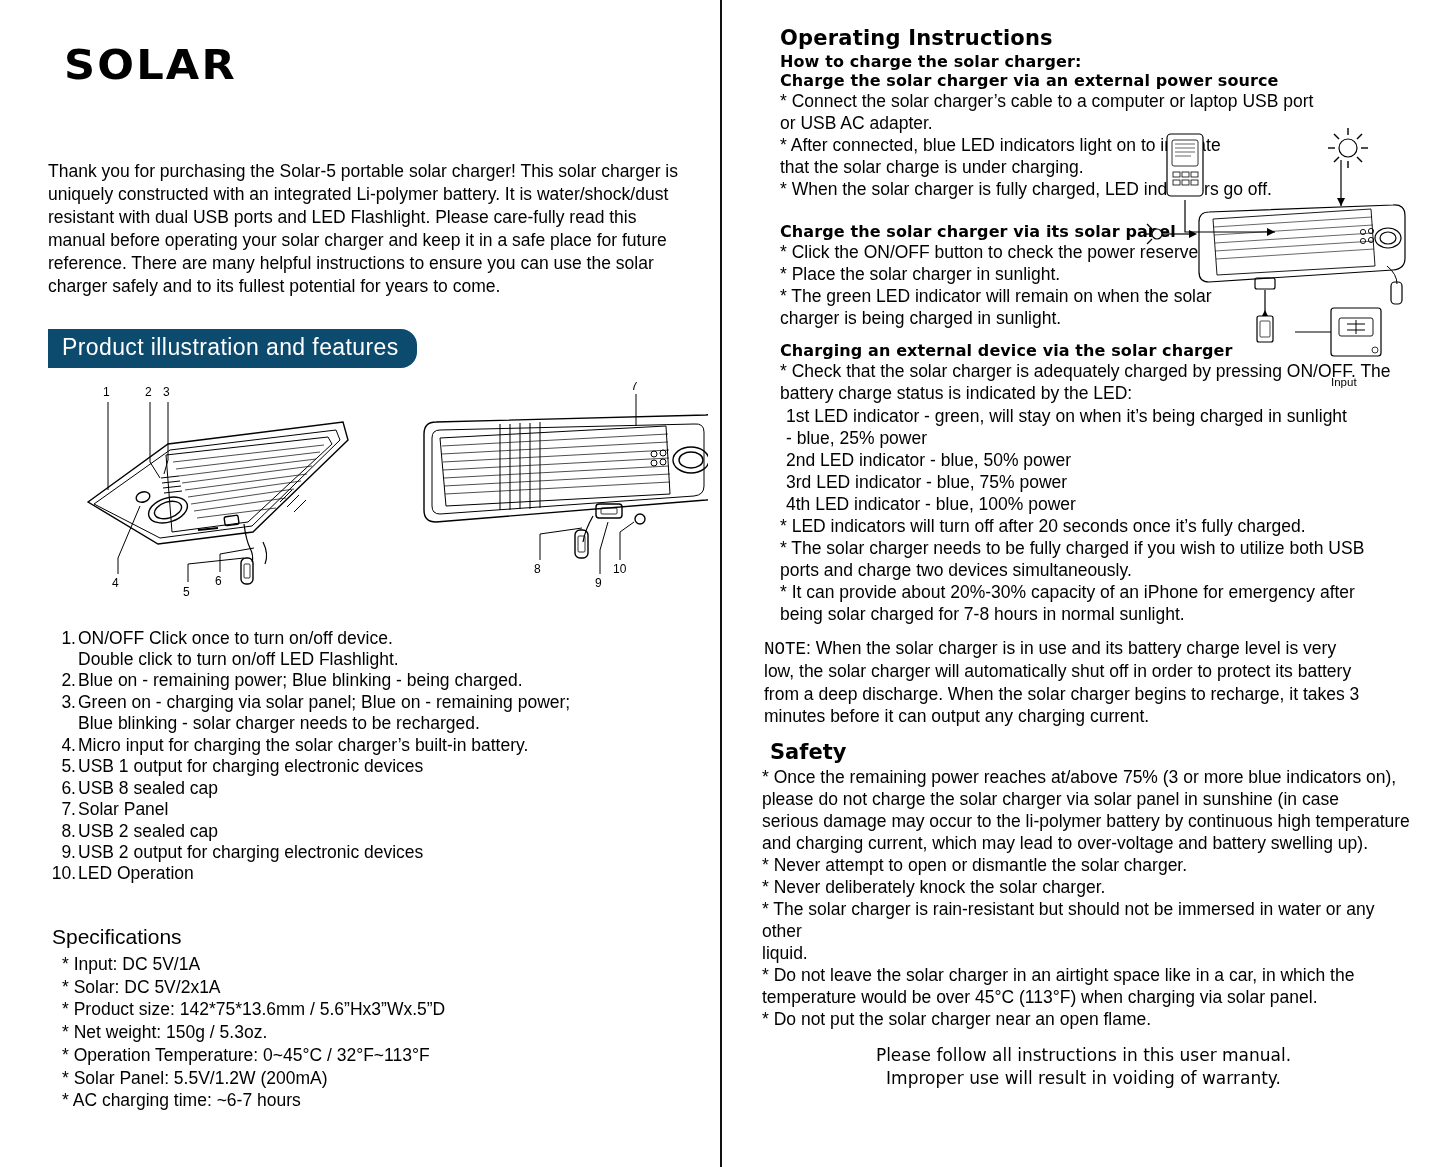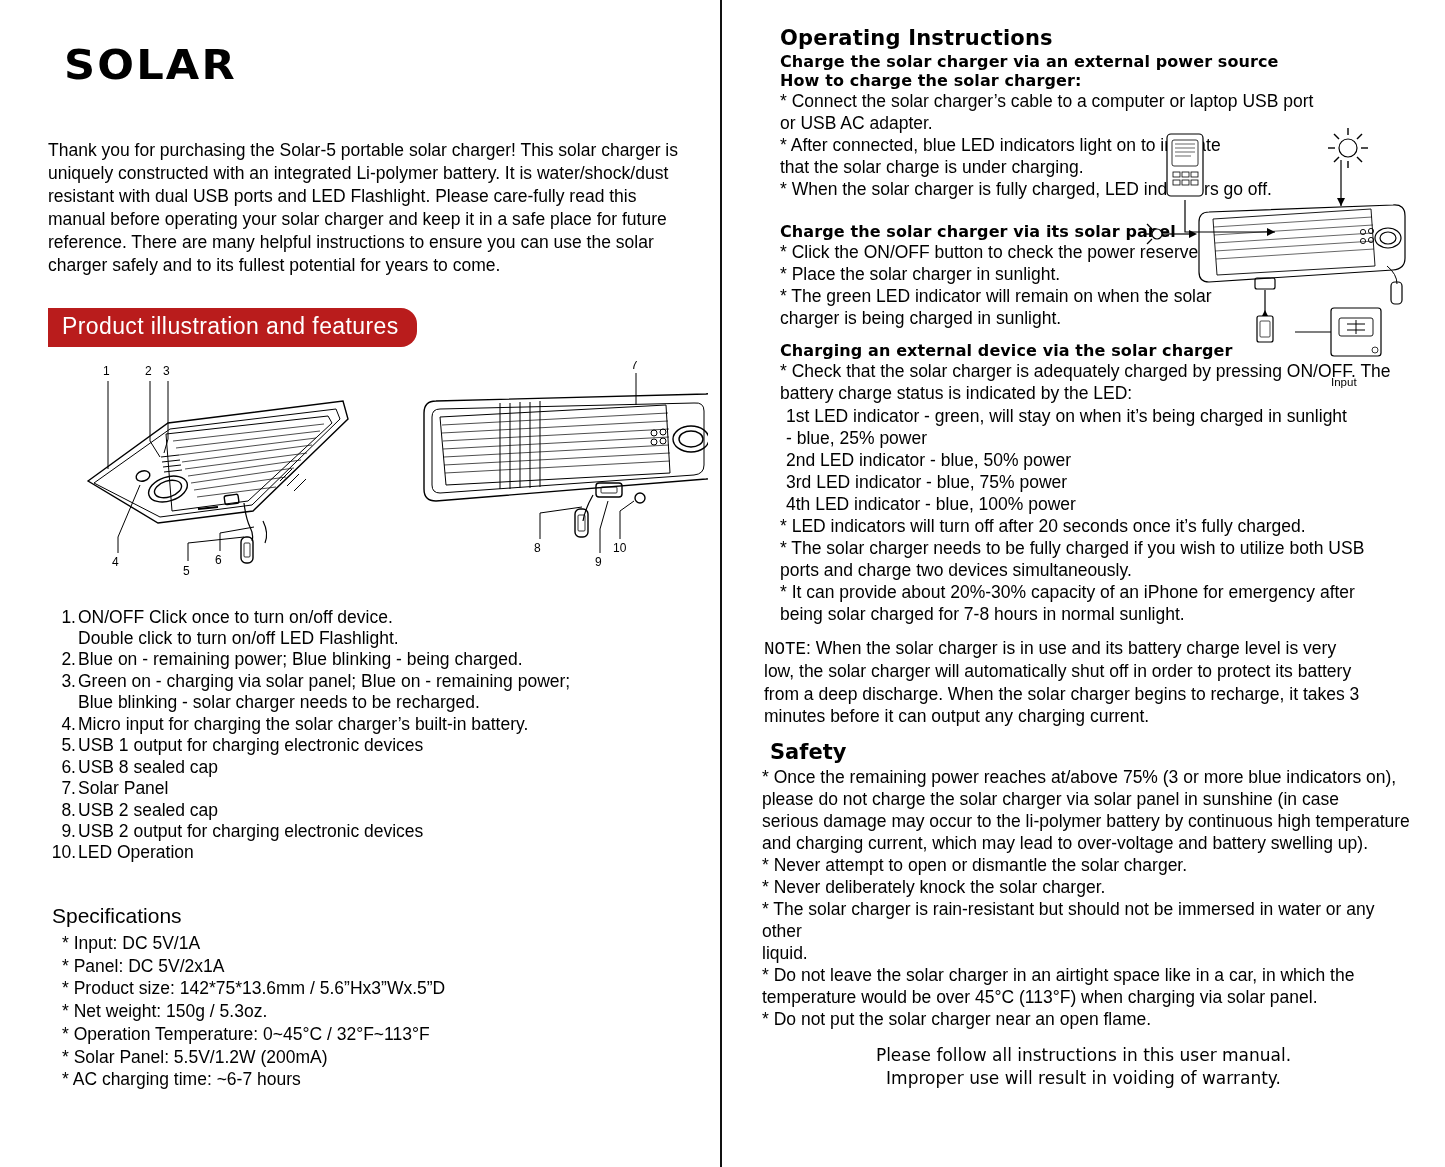--- a/index.html
+++ b/index.html
@@ -39,28 +39,28 @@
   .brand {
     font-family: "DejaVu Sans", sans-serif;
     font-weight: bold;
     font-size: 40px;
     letter-spacing: 2px;
     margin: 20px 0 0 16px;
     transform: scaleX(1.08);
     transform-origin: left center;
   }
   .intro {
-    margin: 51px 0 0 0;
+    margin: 72px 0 0 0;
     font-size: 17.5px;
     line-height: 1.32;
     width: 645px;
   }
   .section-banner {
     margin: 30px 0 0 0;
-    background: #b91c1c;
+    background: #0c4a6e;
     color: #ffffff;
     font-size: 23px;
     letter-spacing: .4px;
     padding: 5px 18px 7px 14px;
     display: inline-block;
     border-radius: 0 16px 16px 0;
   }
 
   
   .illus {
@@ -298,34 +298,34 @@
       <li><span class="num">6.</span><span>USB 8 sealed cap</span></li>
       <li><span class="num">7.</span><span>Solar Panel</span></li>
       <li><span class="num">8.</span><span>USB 2 sealed cap</span></li>
       <li><span class="num">9.</span><span>USB 2 output for charging electronic devices</span></li>
       <li><span class="num wide">10.</span><span>LED Operation</span></li>
     </ul>
 
     <div class="spec-title">Specifications</div>
     <ul class="spec-list">
       <li>* Input: DC 5V/1A</li>
-      <li>* Panel: DC 5V/2x1A</li>
+      <li>* Solar: DC 5V/2x1A</li>
       <li>* Product size: 142*75*13.6mm  /  5.6”Hx3”Wx.5”D</li>
       <li>* Net weight: 150g  /  5.3oz.</li>
       <li>* Operation Temperature: 0~45°C  /  32°F~113°F</li>
       <li>* Solar Panel: 5.5V/1.2W (200mA)</li>
       <li>* AC charging time: ~6-7 hours</li>
     </ul>
   </div>
 
   <div class="col-right">
 
     <div class="r-h1">Operating Instructions</div>
+    <div class="r-h2">How to charge the solar charger:</div>
     <div class="r-h2">Charge the solar charger via an external power source</div>
-    <div class="r-h2">How to charge the solar charger:</div>
     <div class="r-body">* Connect the solar charger’s cable to a computer or laptop USB port
    or USB AC adapter.
 * After connected, blue LED indicators light on to indicate
    that the solar charge is under charging.
 * When the solar charger is fully charged, LED indicators go off.</div>
 
     <div class="gap-m"></div>
     <div class="r-h2">Charge the solar charger via its solar panel</div>
     <div class="r-body">* Click the ON/OFF button to check the power reserve status.
 * Place the solar charger in sunlight.

